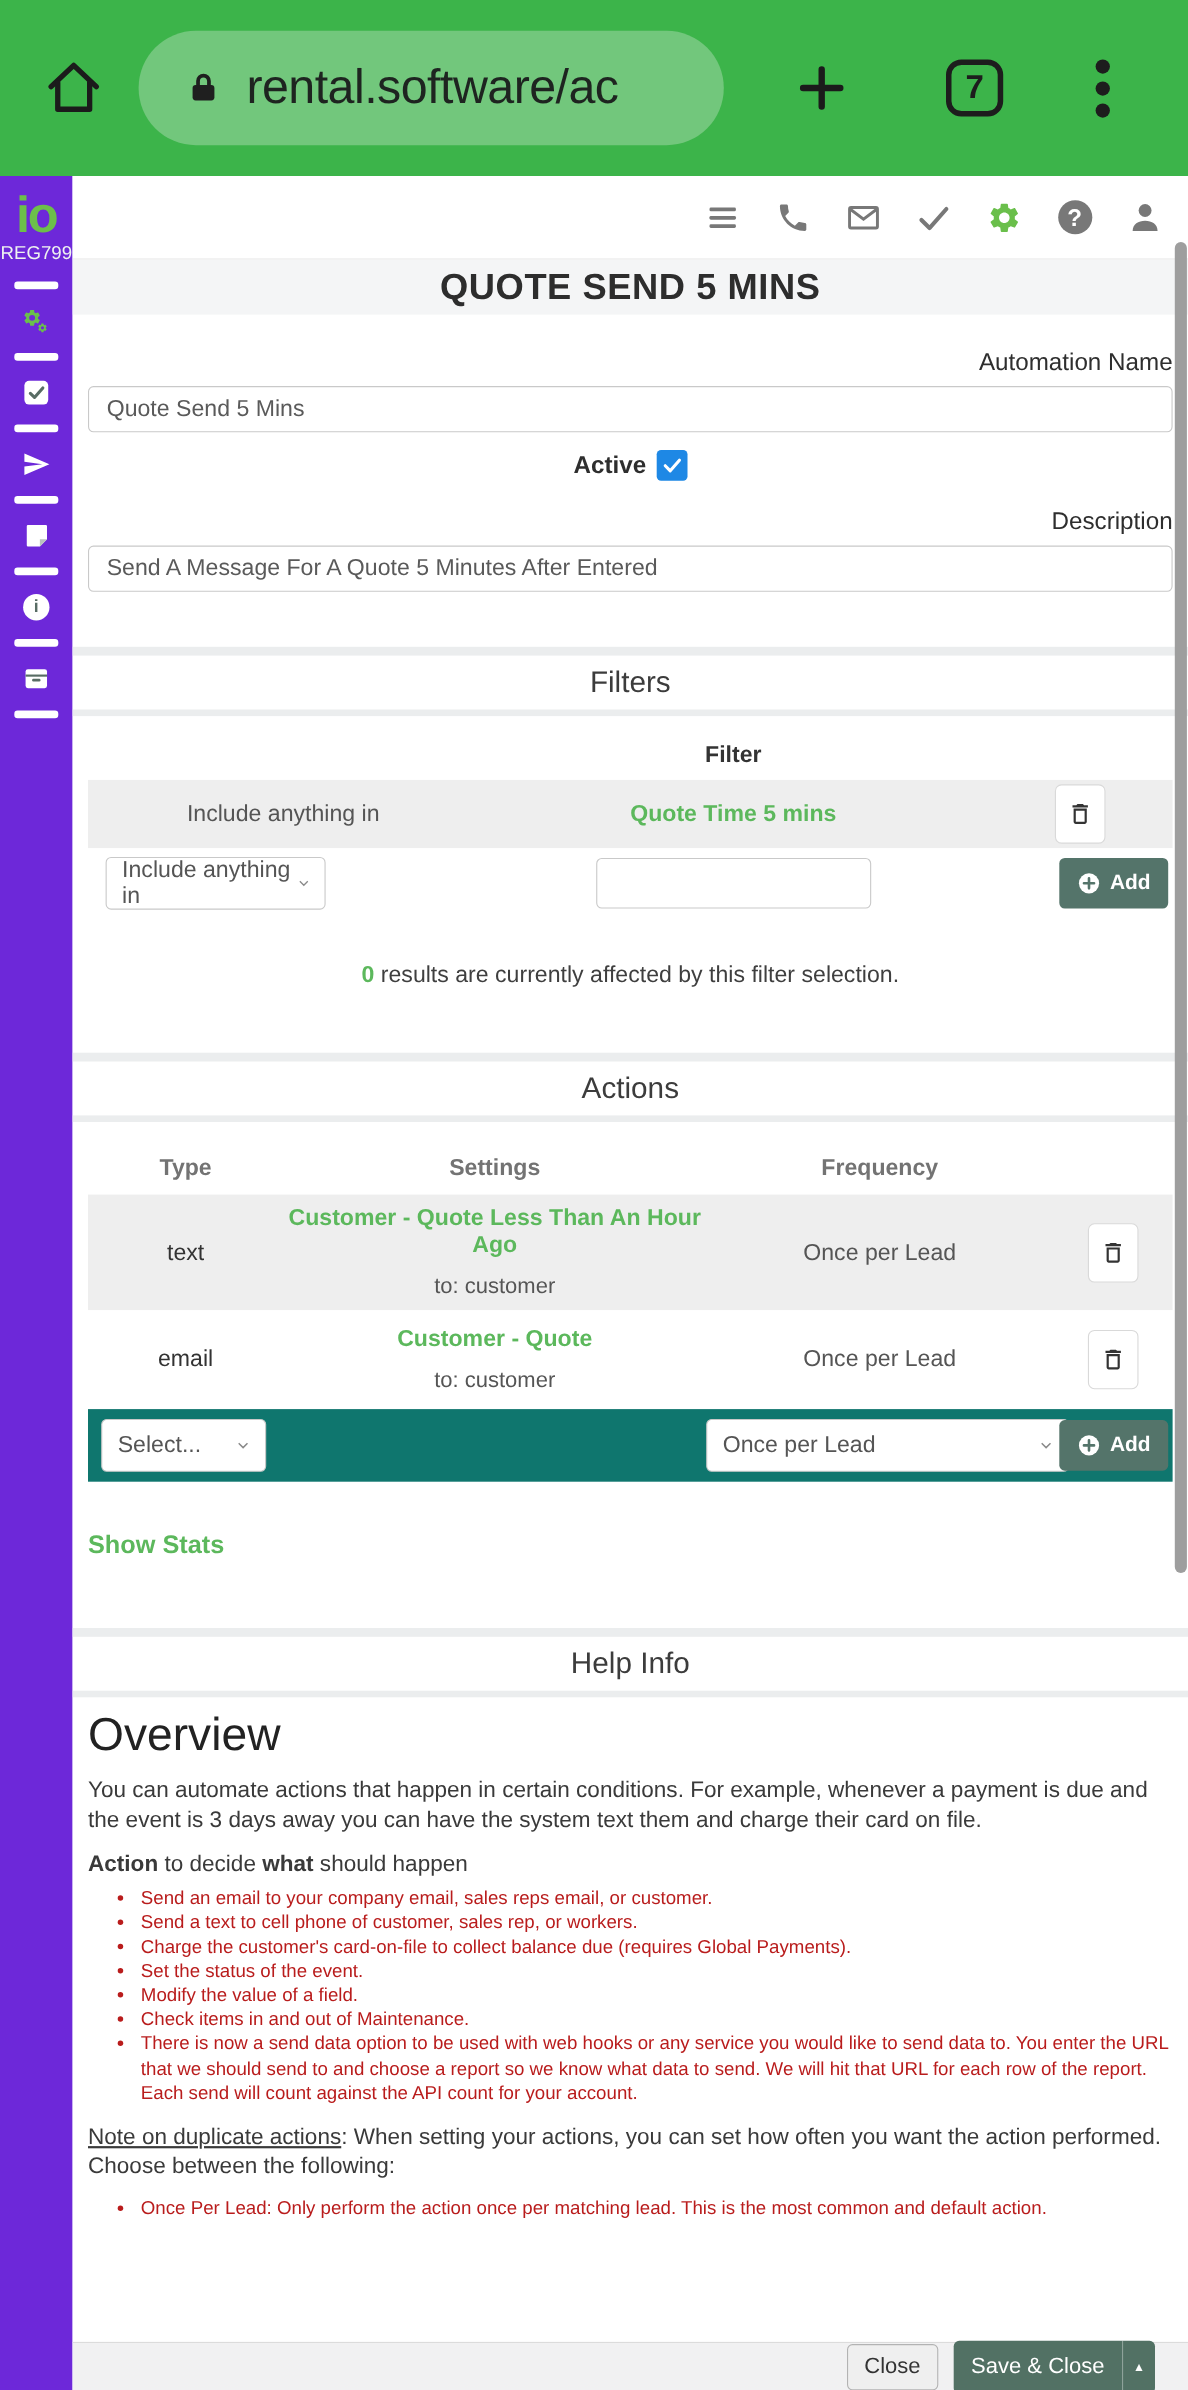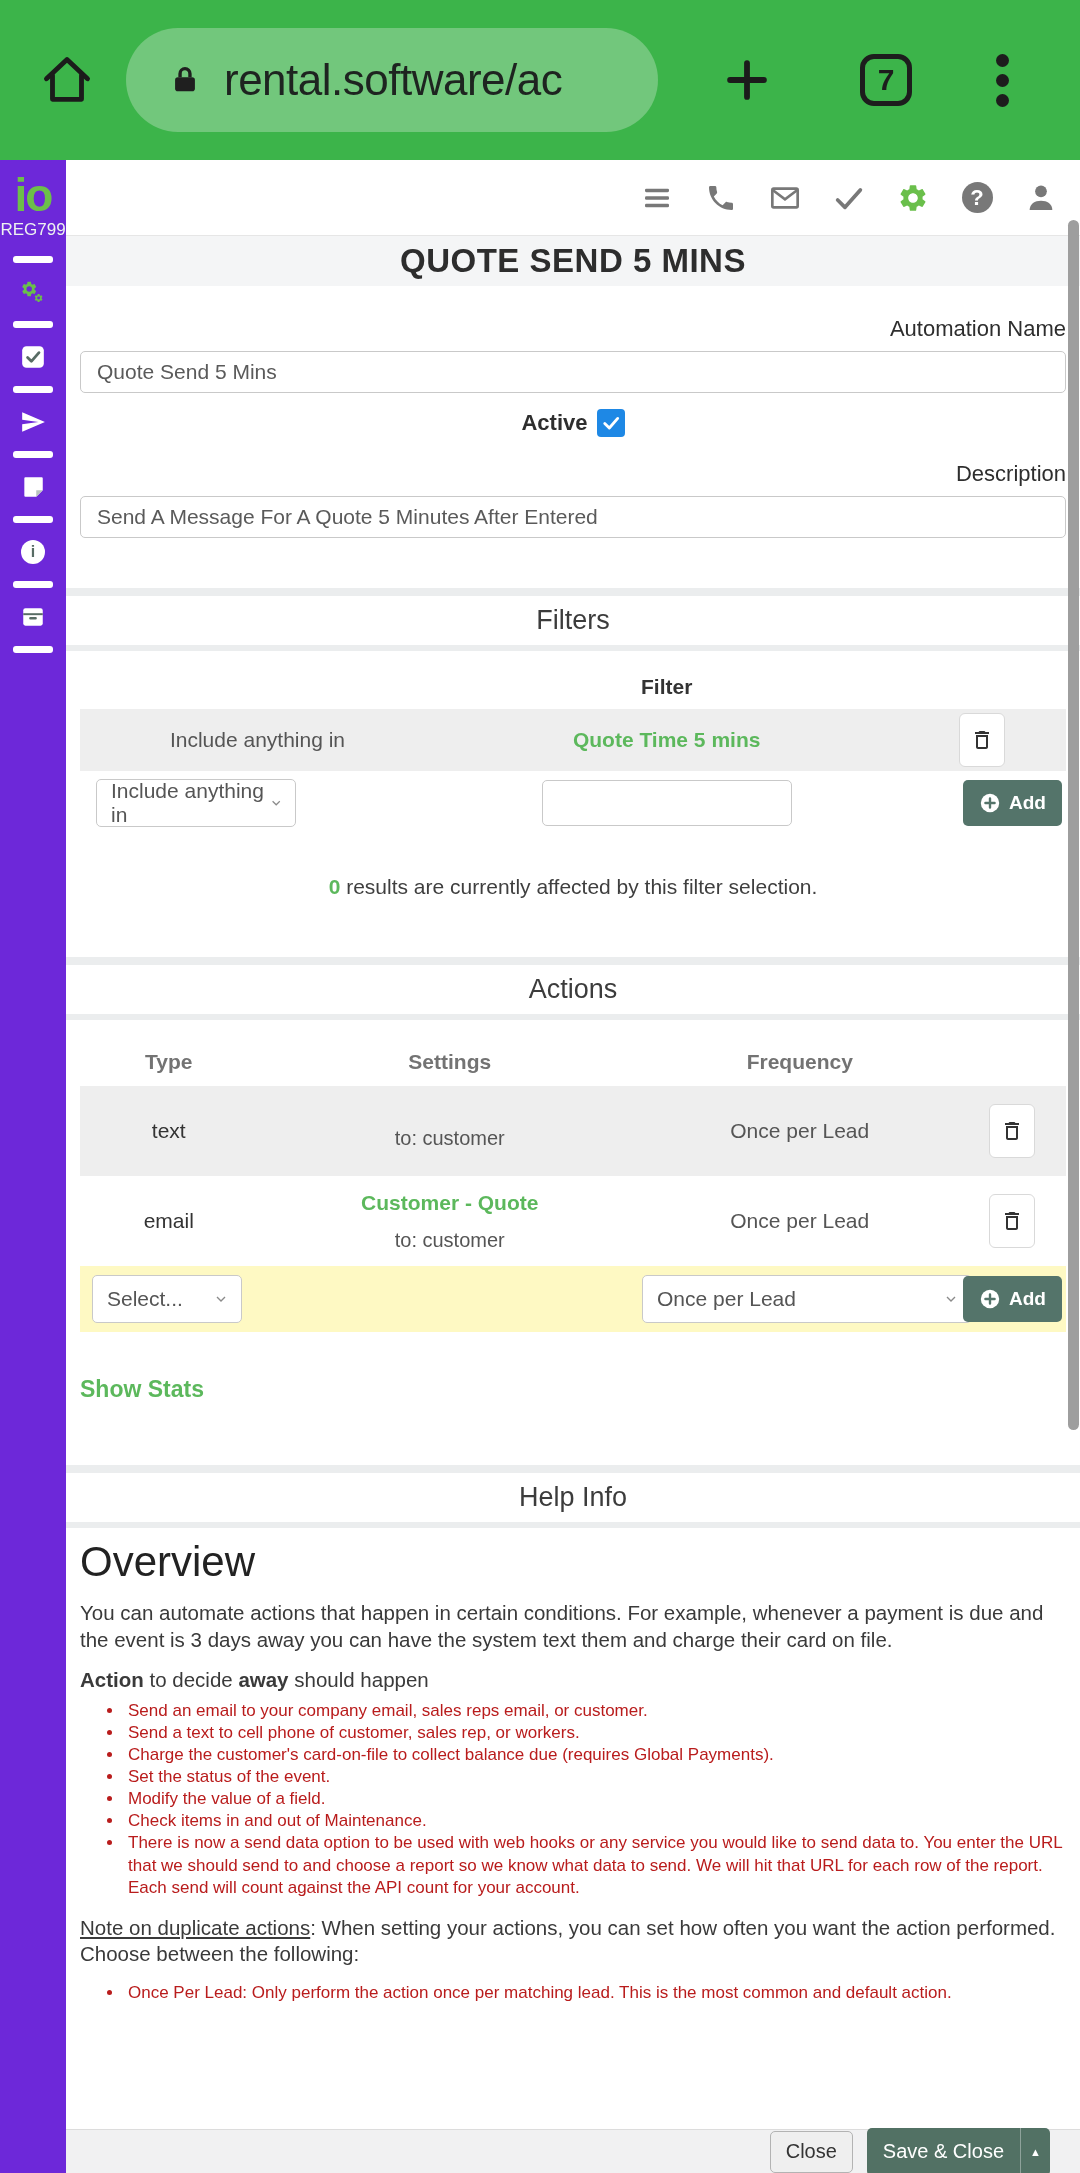--- a/index.html
+++ b/index.html
@@ -81,21 +81,21 @@
   .results-line b { color:#5cb85c; font-weight:700; }
 
   .sp-before-actions { margin-top:58px; }
   .a-grid { display:grid; grid-template-columns:18% 39% 32% 11%; align-items:center; }
   .a-heads { margin-top:30px; margin-bottom:12px; }
   .a-heads div { text-align:center; font-size:21px; font-weight:600; color:#737373; }
   .a-row { min-height:90px; padding:10px 0; }
   .a-type { text-align:center; font-size:21px; color:#333; }
   .a-settings { text-align:center; }
   .a-target { font-size:20px; color:#555; margin-top:14px; }
-  .a-newrow { padding:9px 0; background:#fef9c3; }
+  .a-newrow { padding:9px 0; background:#0f766e; }
   .a-typesel { width:150px; margin-left:12px; }
   .a-freqsel { width:330px; margin:0 auto; }
 
   .stats-link { color:#5cb85c; font-weight:700; font-size:23px; margin-top:44px; display:inline-block; }
 
   .sp-before-help { margin-top:62px; }
   .help h2.big { font-size:42px; font-weight:400; color:#222; margin:10px 0 14px; }
   .help h2.big2 { font-size:38px; font-weight:400; color:#222; margin:20px 0 12px; }
   .help p { font-size:20.5px; line-height:1.3; color:#3a3a3a; margin:0 0 14px; }
   .help p.rule { margin:0; }
@@ -306,20 +306,21 @@
       <div class="a-grid a-heads">
         <div>Type</div>
         <div>Settings</div>
         <div>Frequency</div>
         <div></div>
       </div>
 
       <div class="a-grid a-row row-gray">
         <div class="a-type">text</div>
         <div class="a-settings">
+          <div class="green-link">Customer - Quote Less Than An Hour Ago</div>
           <div class="cell-c a-target">to: customer</div>
         </div>
         <div class="cell-c">Once per Lead</div>
         <div>
           <div class="trash-btn">
             <svg viewBox="0 0 24 24">
                 <path d="M16 9v10H8V9h8m-1.5-6h-5l-1 1H5v2h14V4h-3.5l-1-1zM18 7H6v12c0 1.1.9 2 2 2h8c1.1 0 2-.9 2-2V7z"></path>
               </svg>
           </div>
         </div>
@@ -374,21 +375,21 @@
 
       
       <div class="divider sp-before-help"></div>
       <h2 class="section-h">Help Info</h2>
       <div class="divider thin"></div>
 
       <div class="help">
         <h2 class="big">Overview</h2>
         <p>You can automate actions that happen in certain conditions. For example, whenever a payment is due and the event is 3 days away you can have the system text them and charge their card on file.</p>
         <p class="rule">
-          <b>Action</b><span> to decide </span><b>away</b><span> should happen</span>
+          <b>Action</b><span> to decide </span><b>what</b><span> should happen</span>
         </p>
         <ul>
           <li>Send an email to your company email, sales reps email, or customer.</li>
           <li>Send a text to cell phone of customer, sales rep, or workers.</li>
           <li>Charge the customer's card-on-file to collect balance due (requires Global Payments).</li>
           <li>Set the status of the event.</li>
           <li>Modify the value of a field.</li>
           <li>Check items in and out of Maintenance.</li>
           <li>There is now a send data option to be used with web hooks or any service you would like to send data to. You enter the URL that we should send to and choose a report so we know what data to send. We will hit that URL for each row of the report. Each send will count against the API count for your account.</li>
         </ul>

